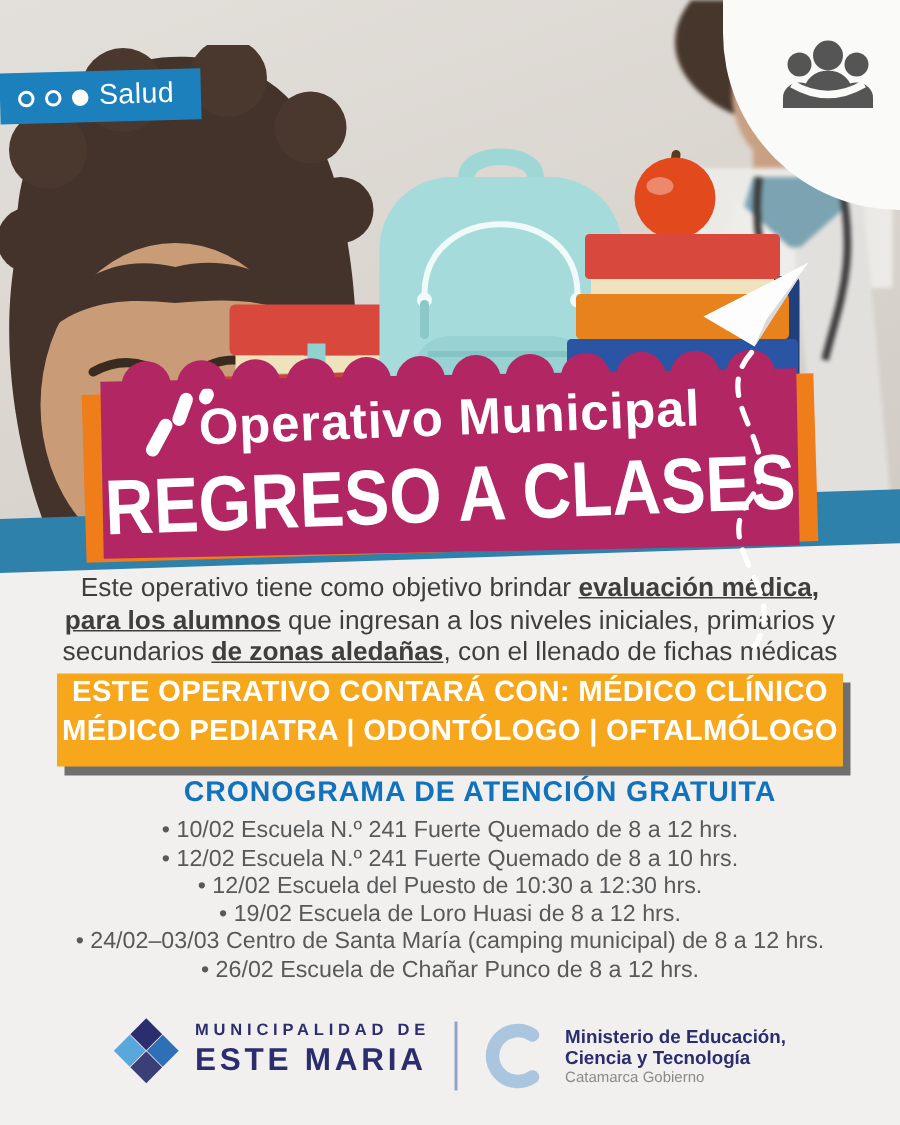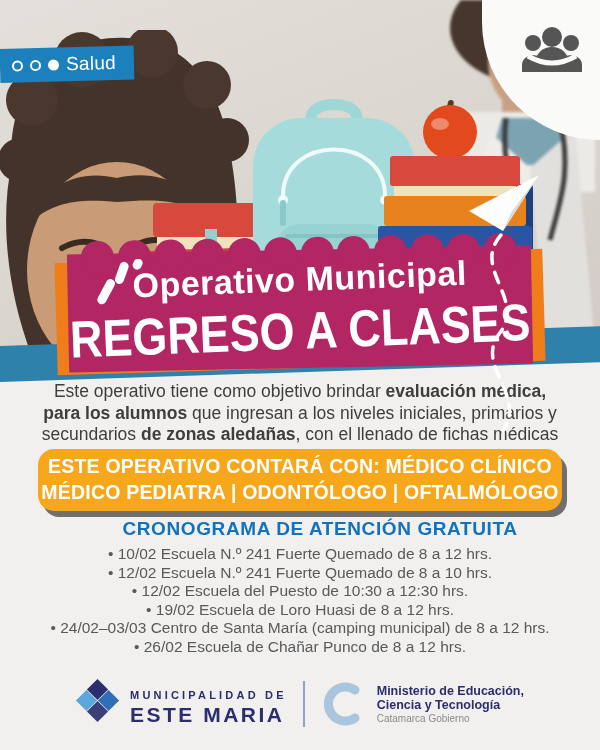--- a/index.html
+++ b/index.html
@@ -44,36 +44,36 @@
   .banner-text{position:absolute;inset:0;display:flex;flex-direction:column;align-items:center;color:#fff;}
   .kicker{margin-top:10px;font-size:34px;font-weight:bold;letter-spacing:.5px;transform:rotate(-1.1deg);}
   .main-title{font-size:44px;font-weight:bold;letter-spacing:0;transform:rotate(-1.1deg) scale(1.02,1.18);
     margin-top:7px;white-space:nowrap;}
   .sparkle{position:absolute;left:26px;top:6px;}
   .doodle{position:absolute;right:-26px;top:-78px;z-index:8;pointer-events:none;}
 
   
   .intro{position:absolute;left:22px;right:22px;top:381px;z-index:3;text-align:center;
     color:var(--c-text);font-size:17.5px;line-height:1.24;}
-  .intro .b{font-weight:bold;}
+  .intro .b{font-weight:bold;text-decoration:underline;}
 
   
   .services{position:absolute;left:38px;top:449px;width:524px;height:62px;background:var(--c-amber);
-    box-shadow:5px 6px 0 #6f6f6f;z-index:3;display:flex;flex-direction:column;justify-content:center;
-    text-align:center;color:#fff;font-weight:bold;font-size:19.5px;line-height:1.32;letter-spacing:.2px;border-radius:16px;}
+    box-shadow:5px 6px 0 #6f6f6f;z-index:3;display:flex;flex-direction:column;justify-content:flex-start;
+    text-align:center;color:#fff;font-weight:bold;font-size:19.5px;line-height:1.32;letter-spacing:.2px;}
 
   
   .schedule{position:absolute;left:0;right:0;top:518px;z-index:3;text-align:center;}
   .sched-title{color:var(--c-blue);font-weight:bold;font-size:19px;letter-spacing:.6px;margin-bottom:5px;margin-left:40px;}
   .sched-item{color:var(--c-gray);font-weight:normal;font-size:15.5px;line-height:18.6px;text-align:center;}
 
   
   .footer{position:absolute;left:0;right:0;top:680px;z-index:3;display:flex;justify-content:center;
     align-items:center;gap:16px;}
-  .muni{display:flex;align-items:flex-end;gap:10px;}
+  .muni{display:flex;align-items:flex-start;gap:10px;}
   .diamonds{position:relative;width:44px;height:46px;}
   .dmd{position:absolute;width:15px;height:15px;transform:rotate(45deg);}
   .dmd1{left:14px;top:1px;background:var(--c-navy);}
   .dmd2{left:3px;top:12px;background:#5aa7dc;}
   .dmd3{left:25px;top:12px;background:#2f6fb5;}
   .dmd4{left:14px;top:23px;background:#3b3f77;}
   .muni-text{text-align:left;color:var(--c-navy);}
   .muni-l1{font-size:11px;letter-spacing:3.2px;font-weight:bold;}
   .muni-l2{font-size:21px;letter-spacing:2.5px;font-weight:bold;margin-top:2px;}
   .divider{width:2px;height:46px;background:#8fa3c8;}

